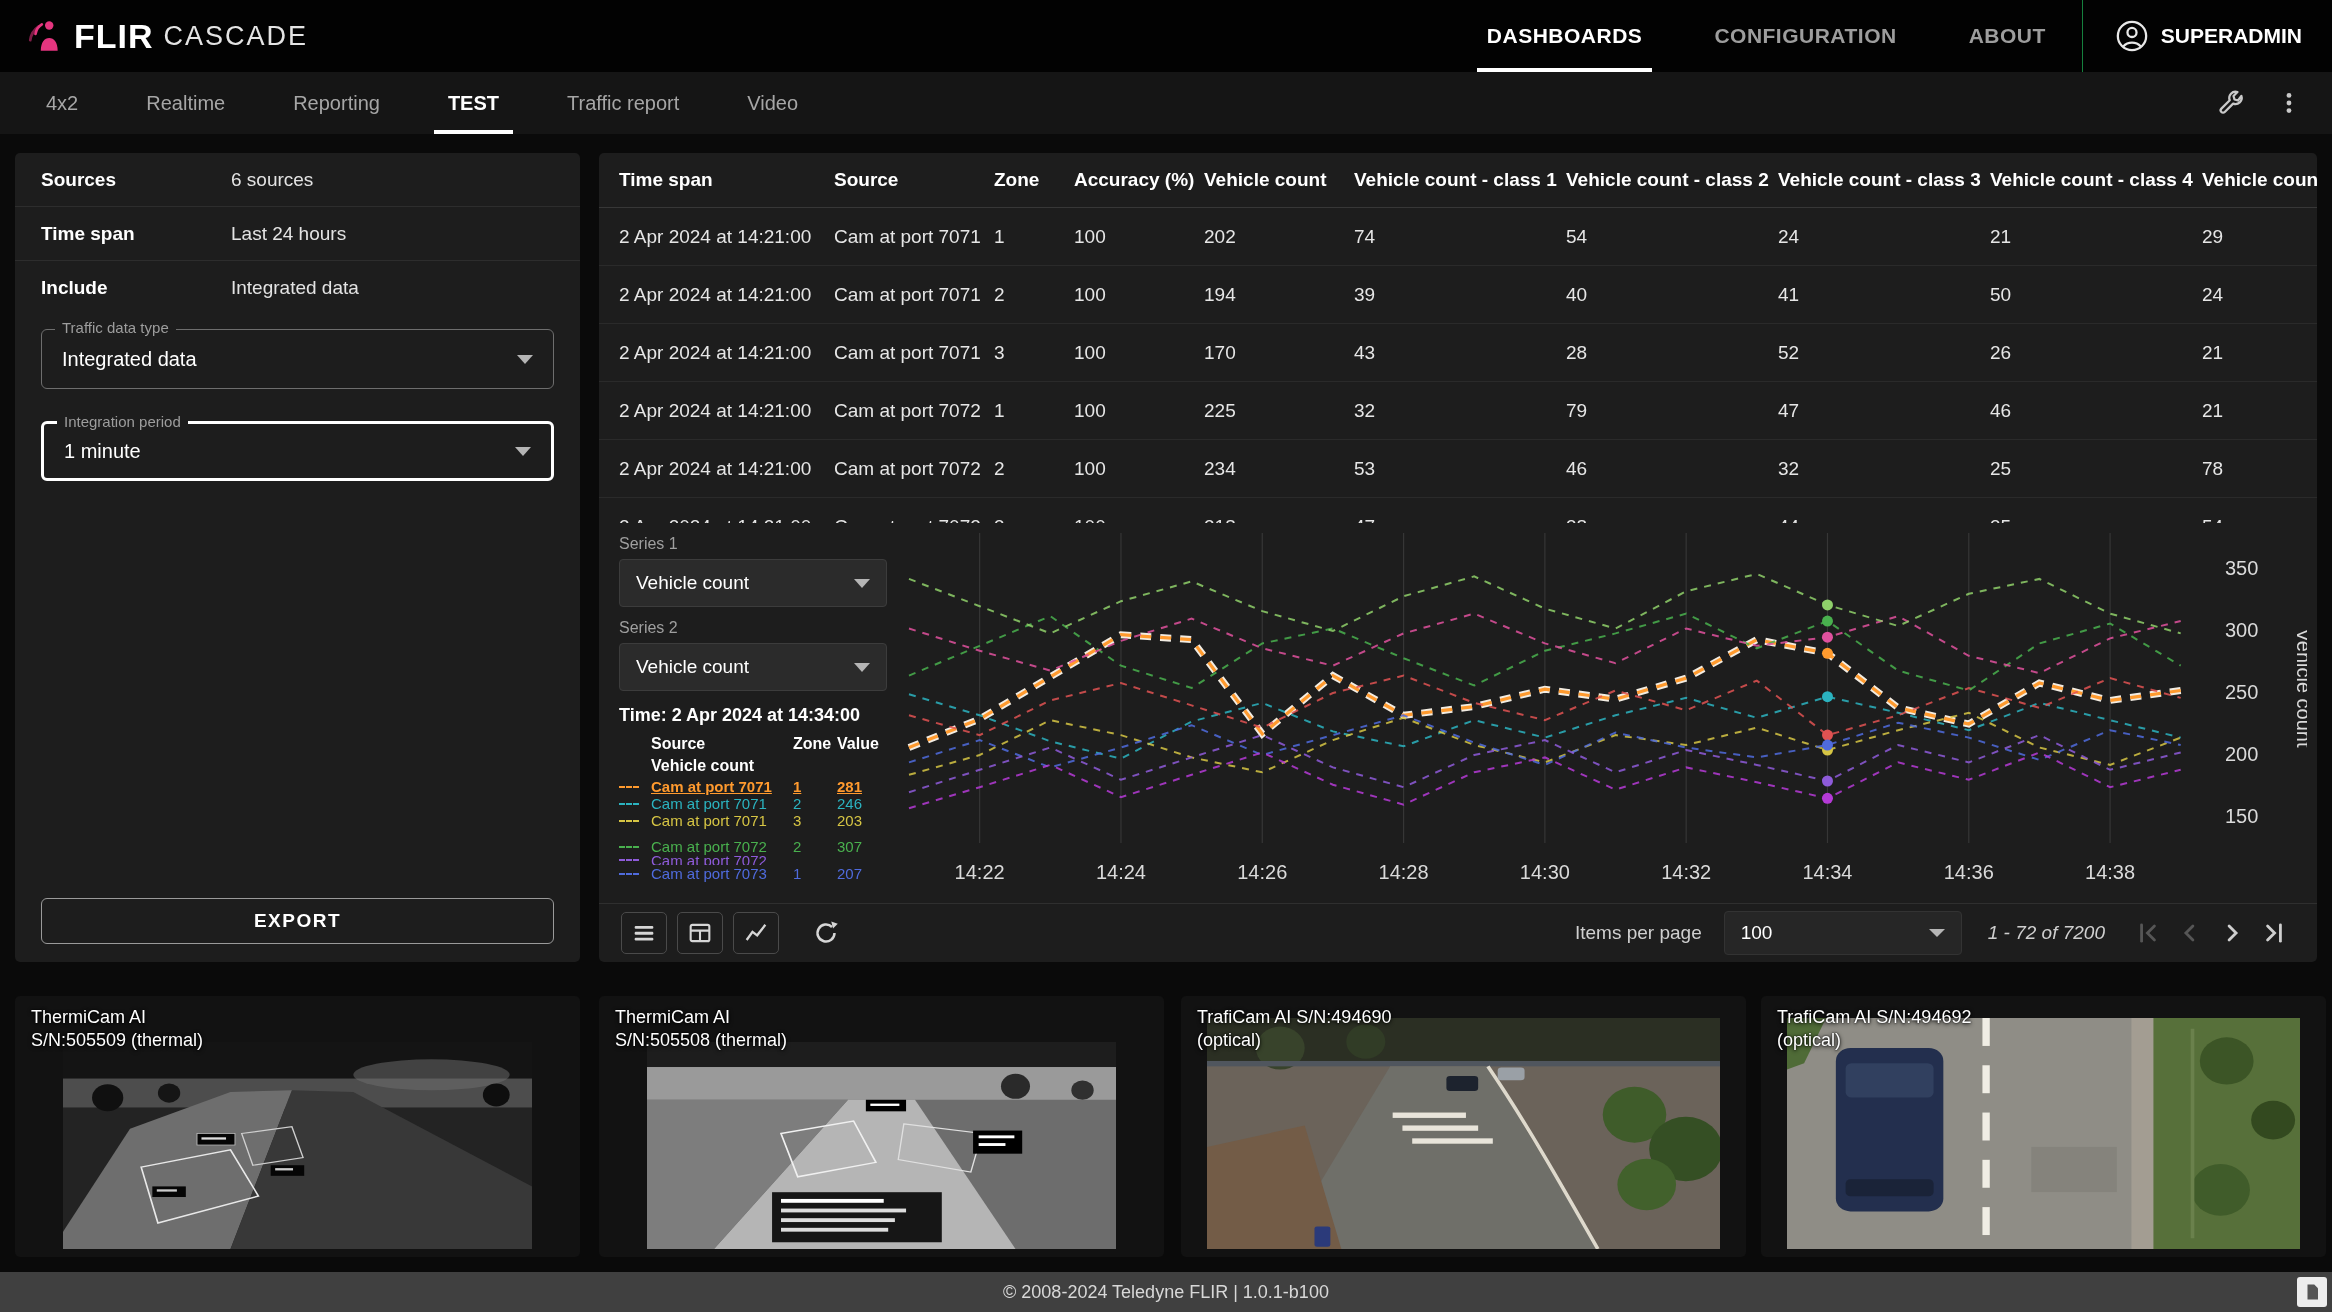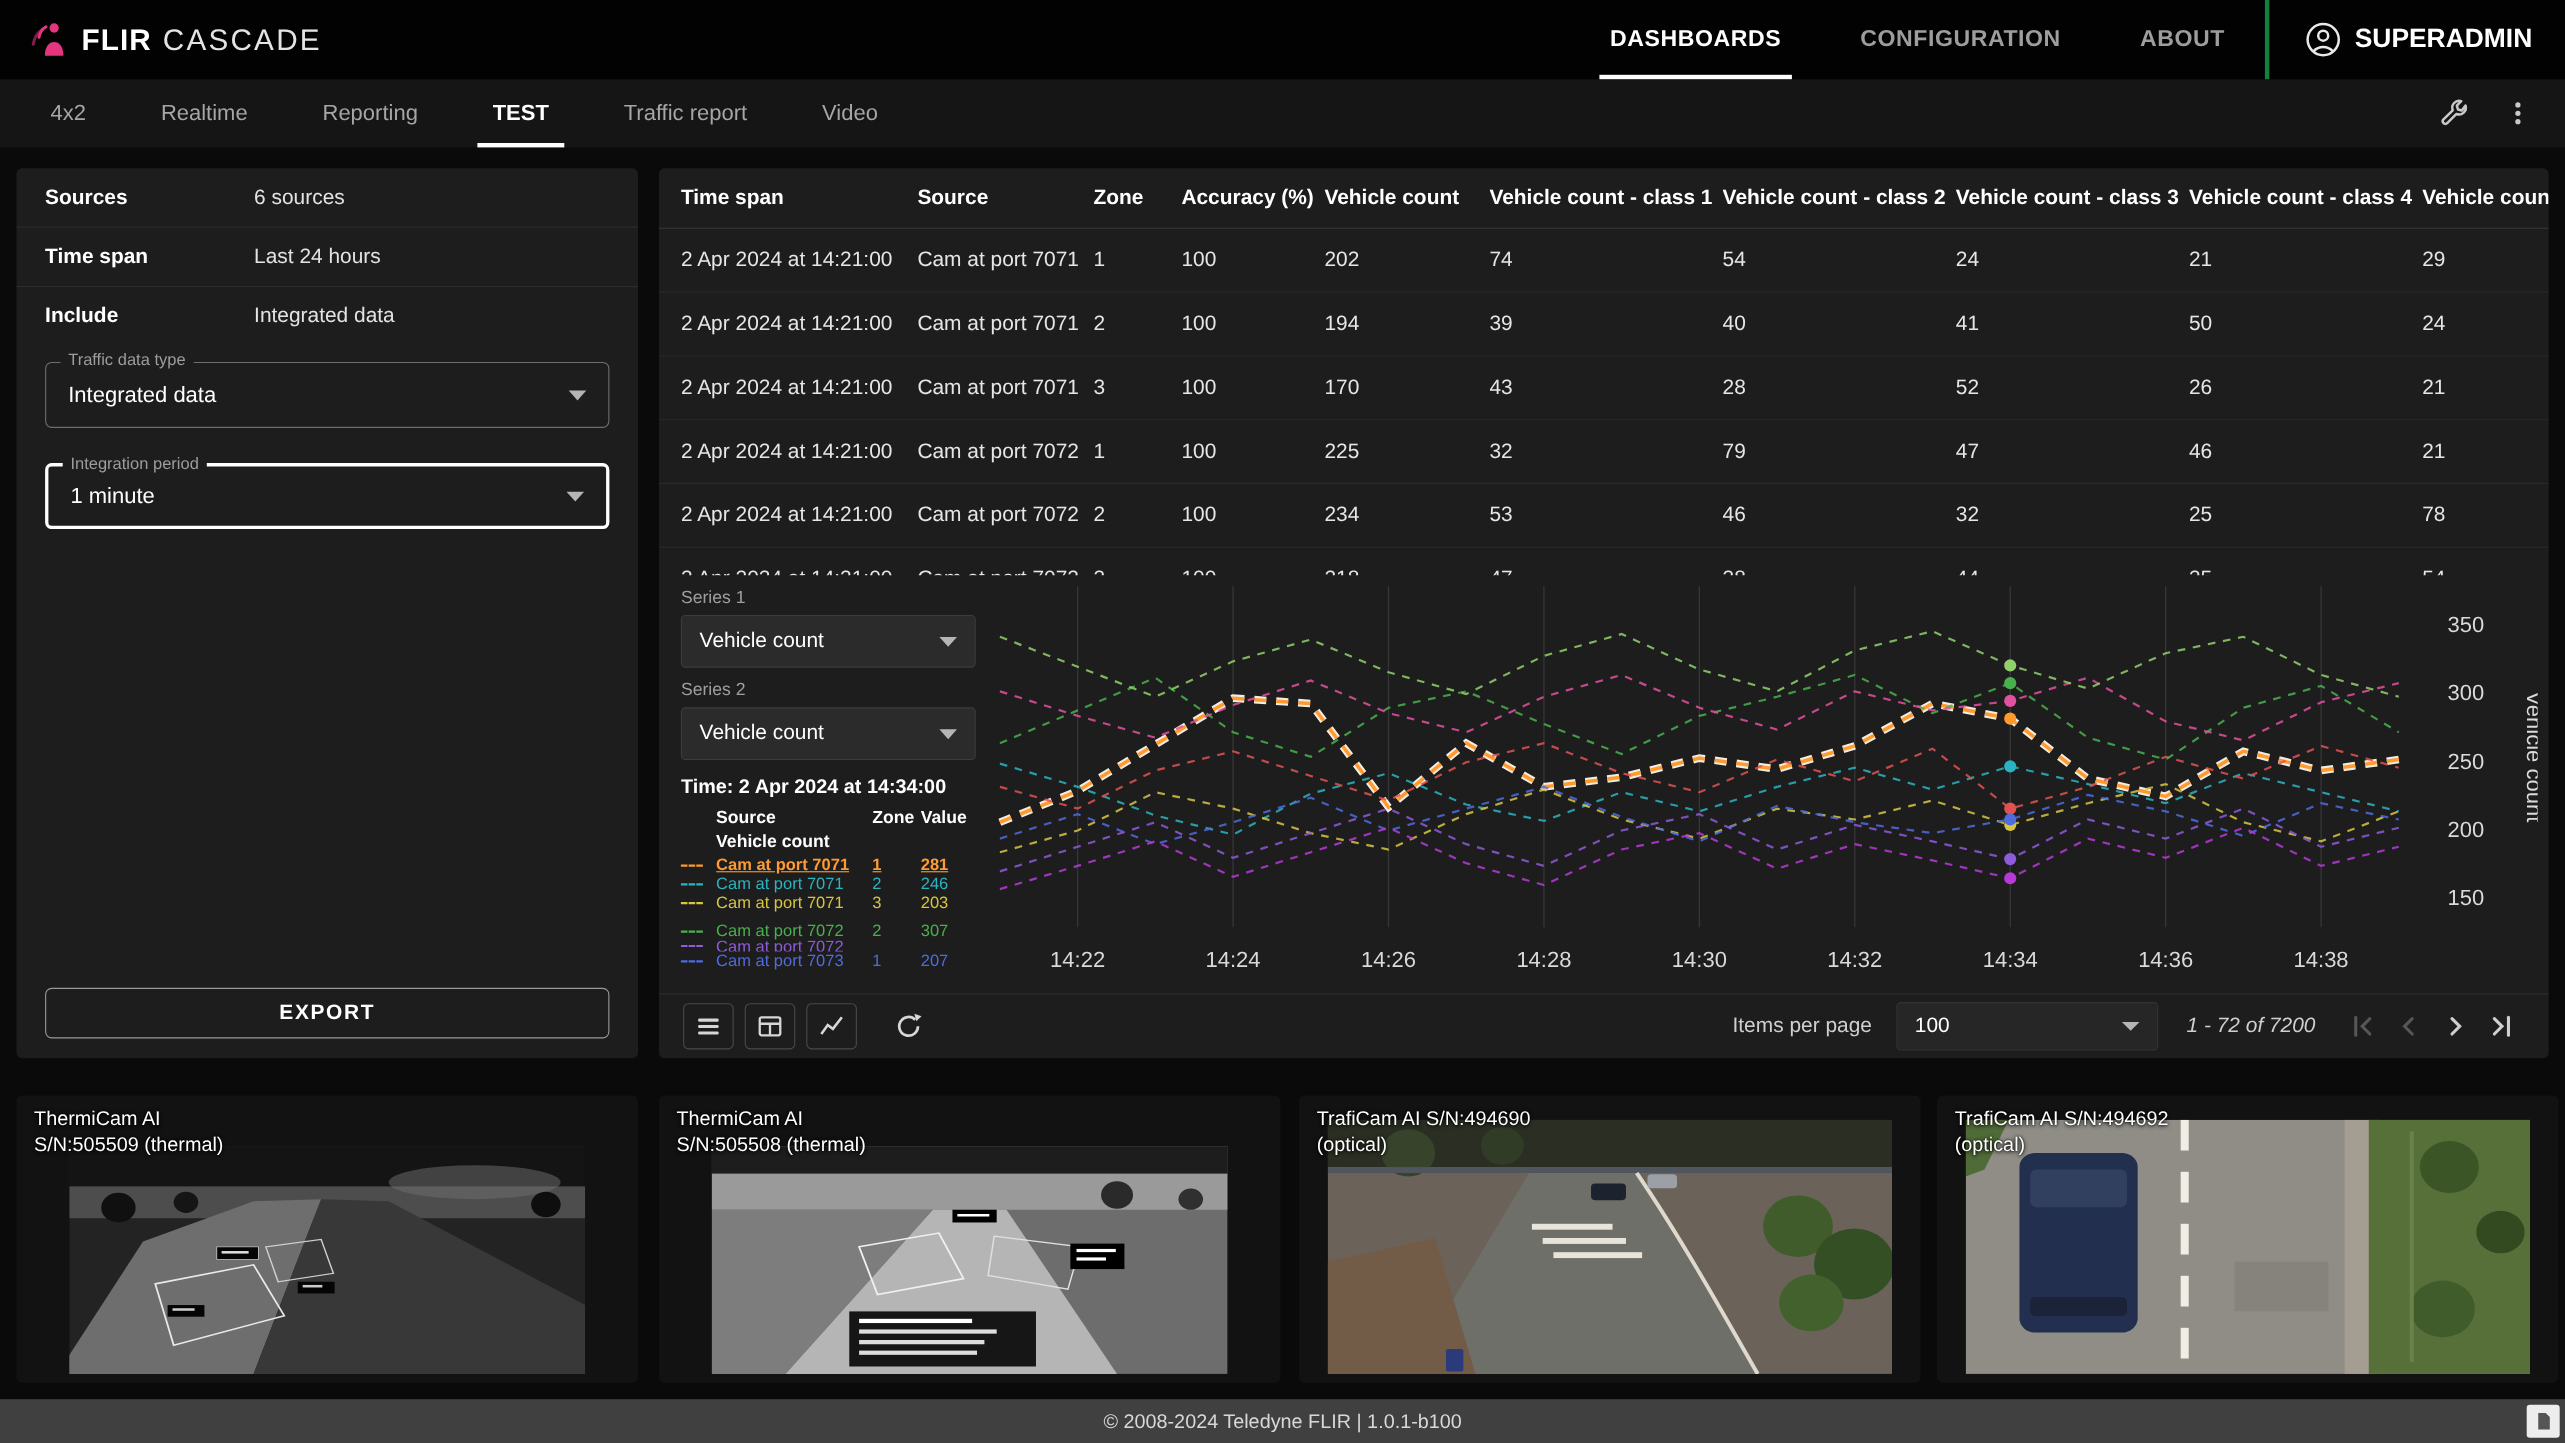--- a/index.html
+++ b/index.html
@@ -4,27 +4,27 @@
 <style>
   *{margin:0;padding:0;box-sizing:border-box;}
   html,body{background:#000;}
   body{font-family:"Liberation Sans",sans-serif;}
   #root{position:relative;width:2332px;height:1312px;background:#0a0a0a;color:#e8e8e8;overflow:hidden;}
 
   
   .header{position:absolute;left:0;top:0;right:0;height:72px;background:#020202;display:flex;align-items:center;z-index:6;}
   .brand{display:flex;align-items:center;gap:10px;padding-left:26px;cursor:pointer;}
   .brand-mark{display:flex;align-items:center;}
-  .brand .flir{font-weight:bold;font-size:27px;color:#fff;letter-spacing:1px;}
+  .brand .flir{font-weight:bold;font-size:34px;color:#fff;letter-spacing:1px;}
   .brand .cascade{font-size:27px;color:#e4e4e4;font-weight:400;letter-spacing:2px;}
   .nav{margin-left:auto;display:flex;align-items:stretch;height:100%;}
   .nav-item{display:flex;align-items:center;padding:0 36px;font-size:21px;font-weight:bold;color:#9d9d9d;position:relative;letter-spacing:.5px;cursor:pointer;}
   .nav-item.active{color:#fff;}
   .nav-item.active::after{content:"";position:absolute;left:26px;right:26px;bottom:0;height:4px;background:#fff;}
-  .user{display:flex;align-items:center;gap:12px;padding:0 30px 0 32px;border-left:4px solid #15803d;color:#fff;font-weight:bold;font-size:24px;height:100%;cursor:pointer;}
+  .user{display:flex;align-items:center;gap:12px;padding:0 30px 0 32px;border-left:1px solid #15803d;color:#fff;font-weight:bold;font-size:21px;height:100%;cursor:pointer;}
 
   
   .tabbar{position:absolute;left:0;top:72px;right:0;height:62px;background:#151515;display:flex;align-items:stretch;z-index:5;}
   .tabs{display:flex;align-items:stretch;padding-left:12px;}
   .tab{display:flex;align-items:center;padding:0 34px;color:#a6a6a6;font-size:20px;position:relative;cursor:pointer;}
   .tab.active{color:#fff;font-weight:bold;}
   .tab.active::after{content:"";position:absolute;left:20px;right:20px;bottom:0;height:4px;background:#fff;}
   .tab-actions{margin-left:auto;display:flex;align-items:center;gap:30px;padding-right:30px;}
   .icon-btn{display:flex;align-items:center;justify-content:center;cursor:pointer;}
 

